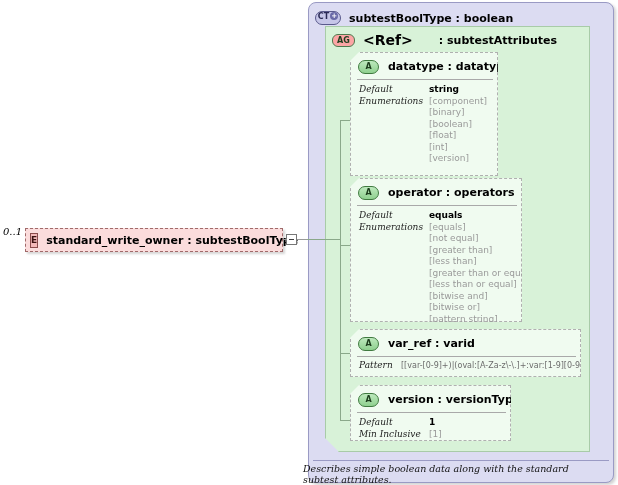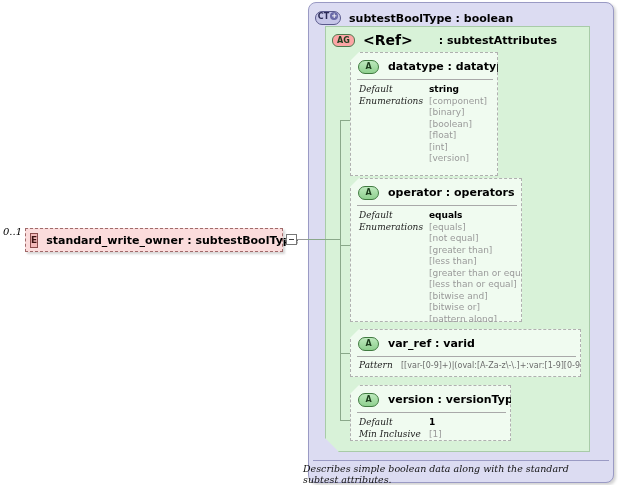--- a/index.html
+++ b/index.html
@@ -256,21 +256,21 @@
       <div class="frow">
           <span class="fkey"></span>
           <span class="fval enum">[bitwise and]</span>
         </div>
       <div class="frow">
           <span class="fkey"></span>
           <span class="fval enum">[bitwise or]</span>
         </div>
       <div class="frow">
           <span class="fkey"></span>
-          <span class="fval enum">[pattern along]</span>
+          <span class="fval enum">[pattern string]</span>
         </div>
     </div>
   </div>
 
   <div class="attr" id="attr2" style="left:350px;top:329px;width:231px;height:48px;">
     <div class="attr-head">
       <span class="attr-icon">A</span>
       <span class="attr-name">var_ref   : varid</span>
     </div>
     <div class="attr-sep" style="top:26px;width:219px;"></div>

